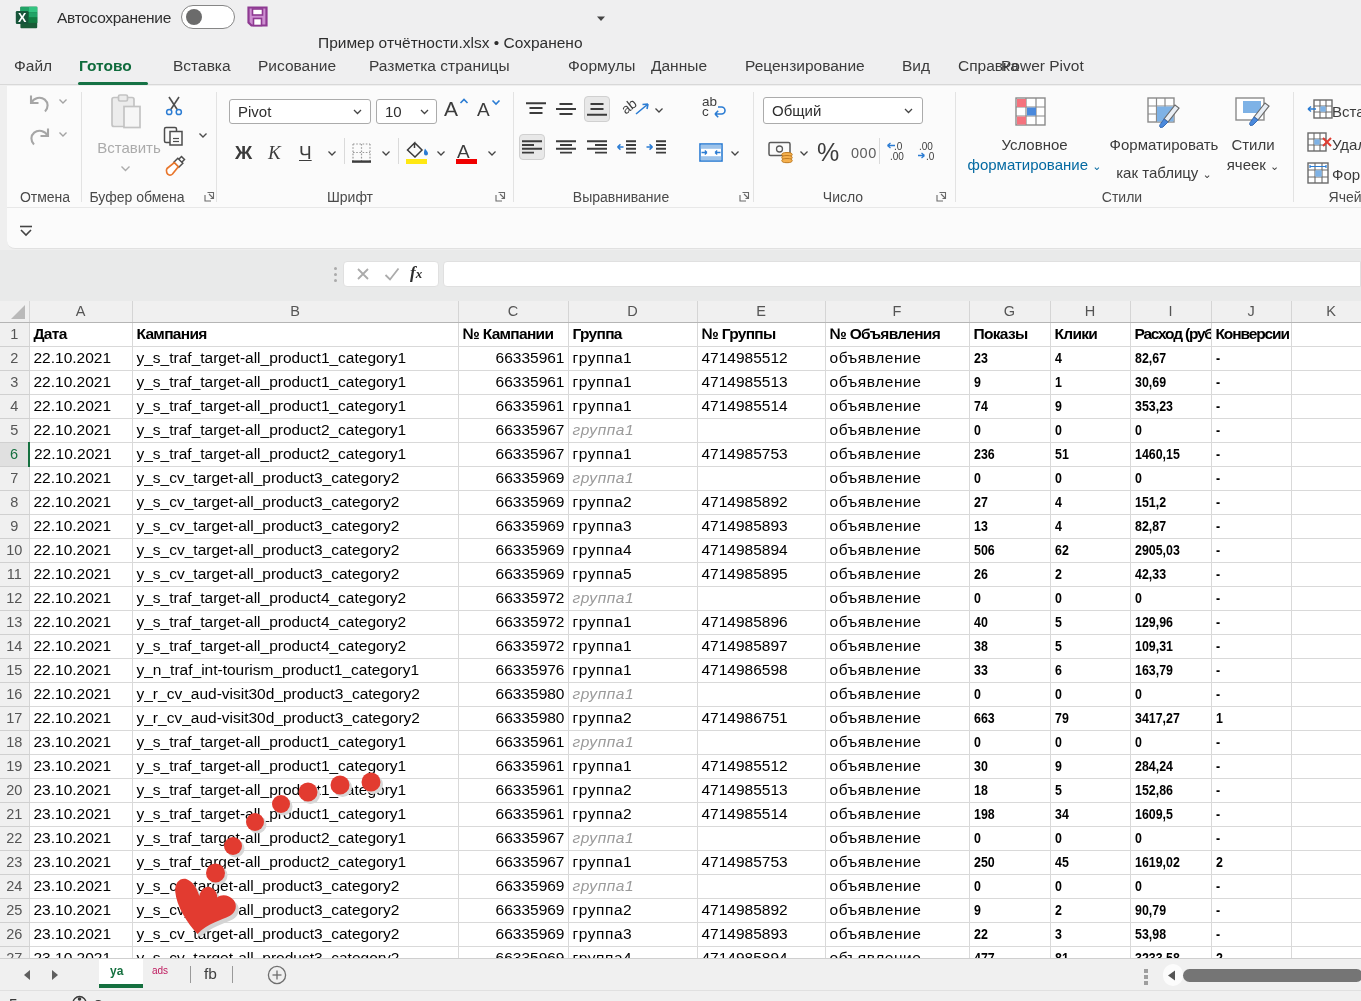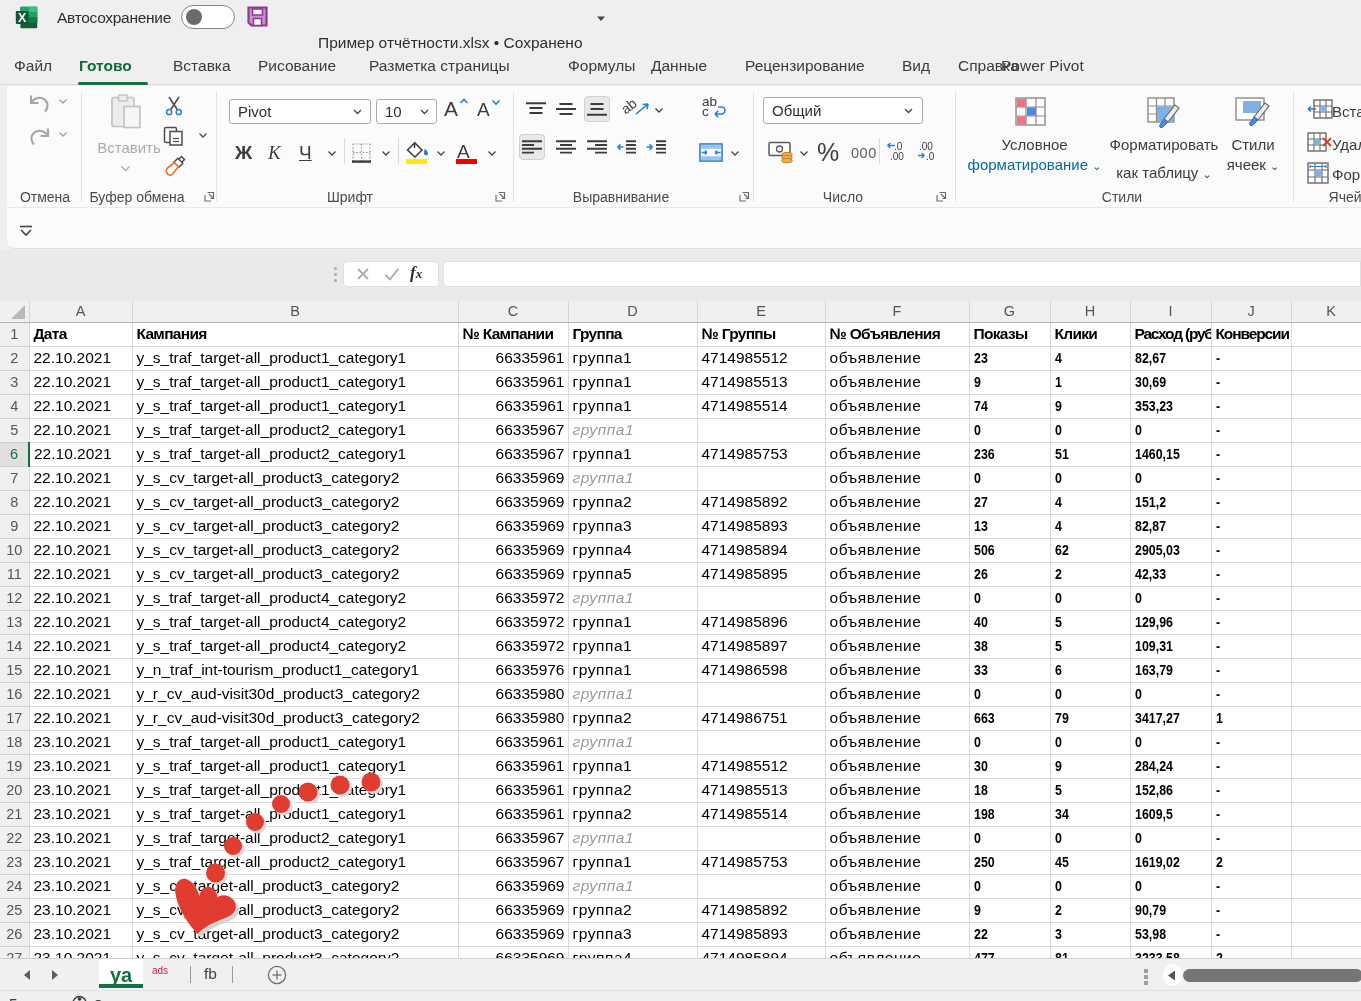--- a/index.html
+++ b/index.html
@@ -841,21 +841,21 @@
 
 <div id="tabbar">
   <svg class="abs" style="left:22px;top:10px" width="10" height="12" viewBox="0 0 10 12">
       <path d="M8 1 L2 6 L8 11 Z" fill="#5f5f5f"></path>
     </svg>
   <svg class="abs" style="left:50px;top:10px" width="10" height="12" viewBox="0 0 10 12">
       <path d="M2 1 L8 6 L2 11 Z" fill="#5f5f5f"></path>
     </svg>
   <div class="abs" style="left:99px;top:0;width:44px;height:28px;background:#fff;"></div>
   <div class="abs" style="left:99px;top:25px;width:44px;height:4px;background:#15703f;"></div>
-  <div class="abs" style="left:110px;top:5px;font-size:20px;font-weight:bold;color:#15703f;">ya</div>
+  <div class="abs" style="left:110px;top:5px;font-size:12px;font-weight:bold;color:#15703f;">ya</div>
   <div class="abs" style="left:152px;top:6px;font-size:10px;color:#be185d;">ads</div>
   <div class="abs" style="left:190px;top:7px;width:1px;height:17px;background:#9a9a9a;"></div>
   <div class="abs" style="left:204px;top:6px;font-size:15.5px;color:#3f3f3f;">fb</div>
   <div class="abs" style="left:232px;top:7px;width:1px;height:17px;background:#9a9a9a;"></div>
   <svg class="abs" style="left:267px;top:6px" width="20" height="20" viewBox="0 0 20 20">
     <circle cx="10" cy="10" r="8.6" fill="none" stroke="#6e6e6e" stroke-width="1.3"></circle>
     <line x1="5.5" y1="10" x2="14.5" y2="10" stroke="#6e6e6e" stroke-width="1.3"></line>
     <line x1="10" y1="5.5" x2="10" y2="14.5" stroke="#6e6e6e" stroke-width="1.3"></line>
   </svg>
   

